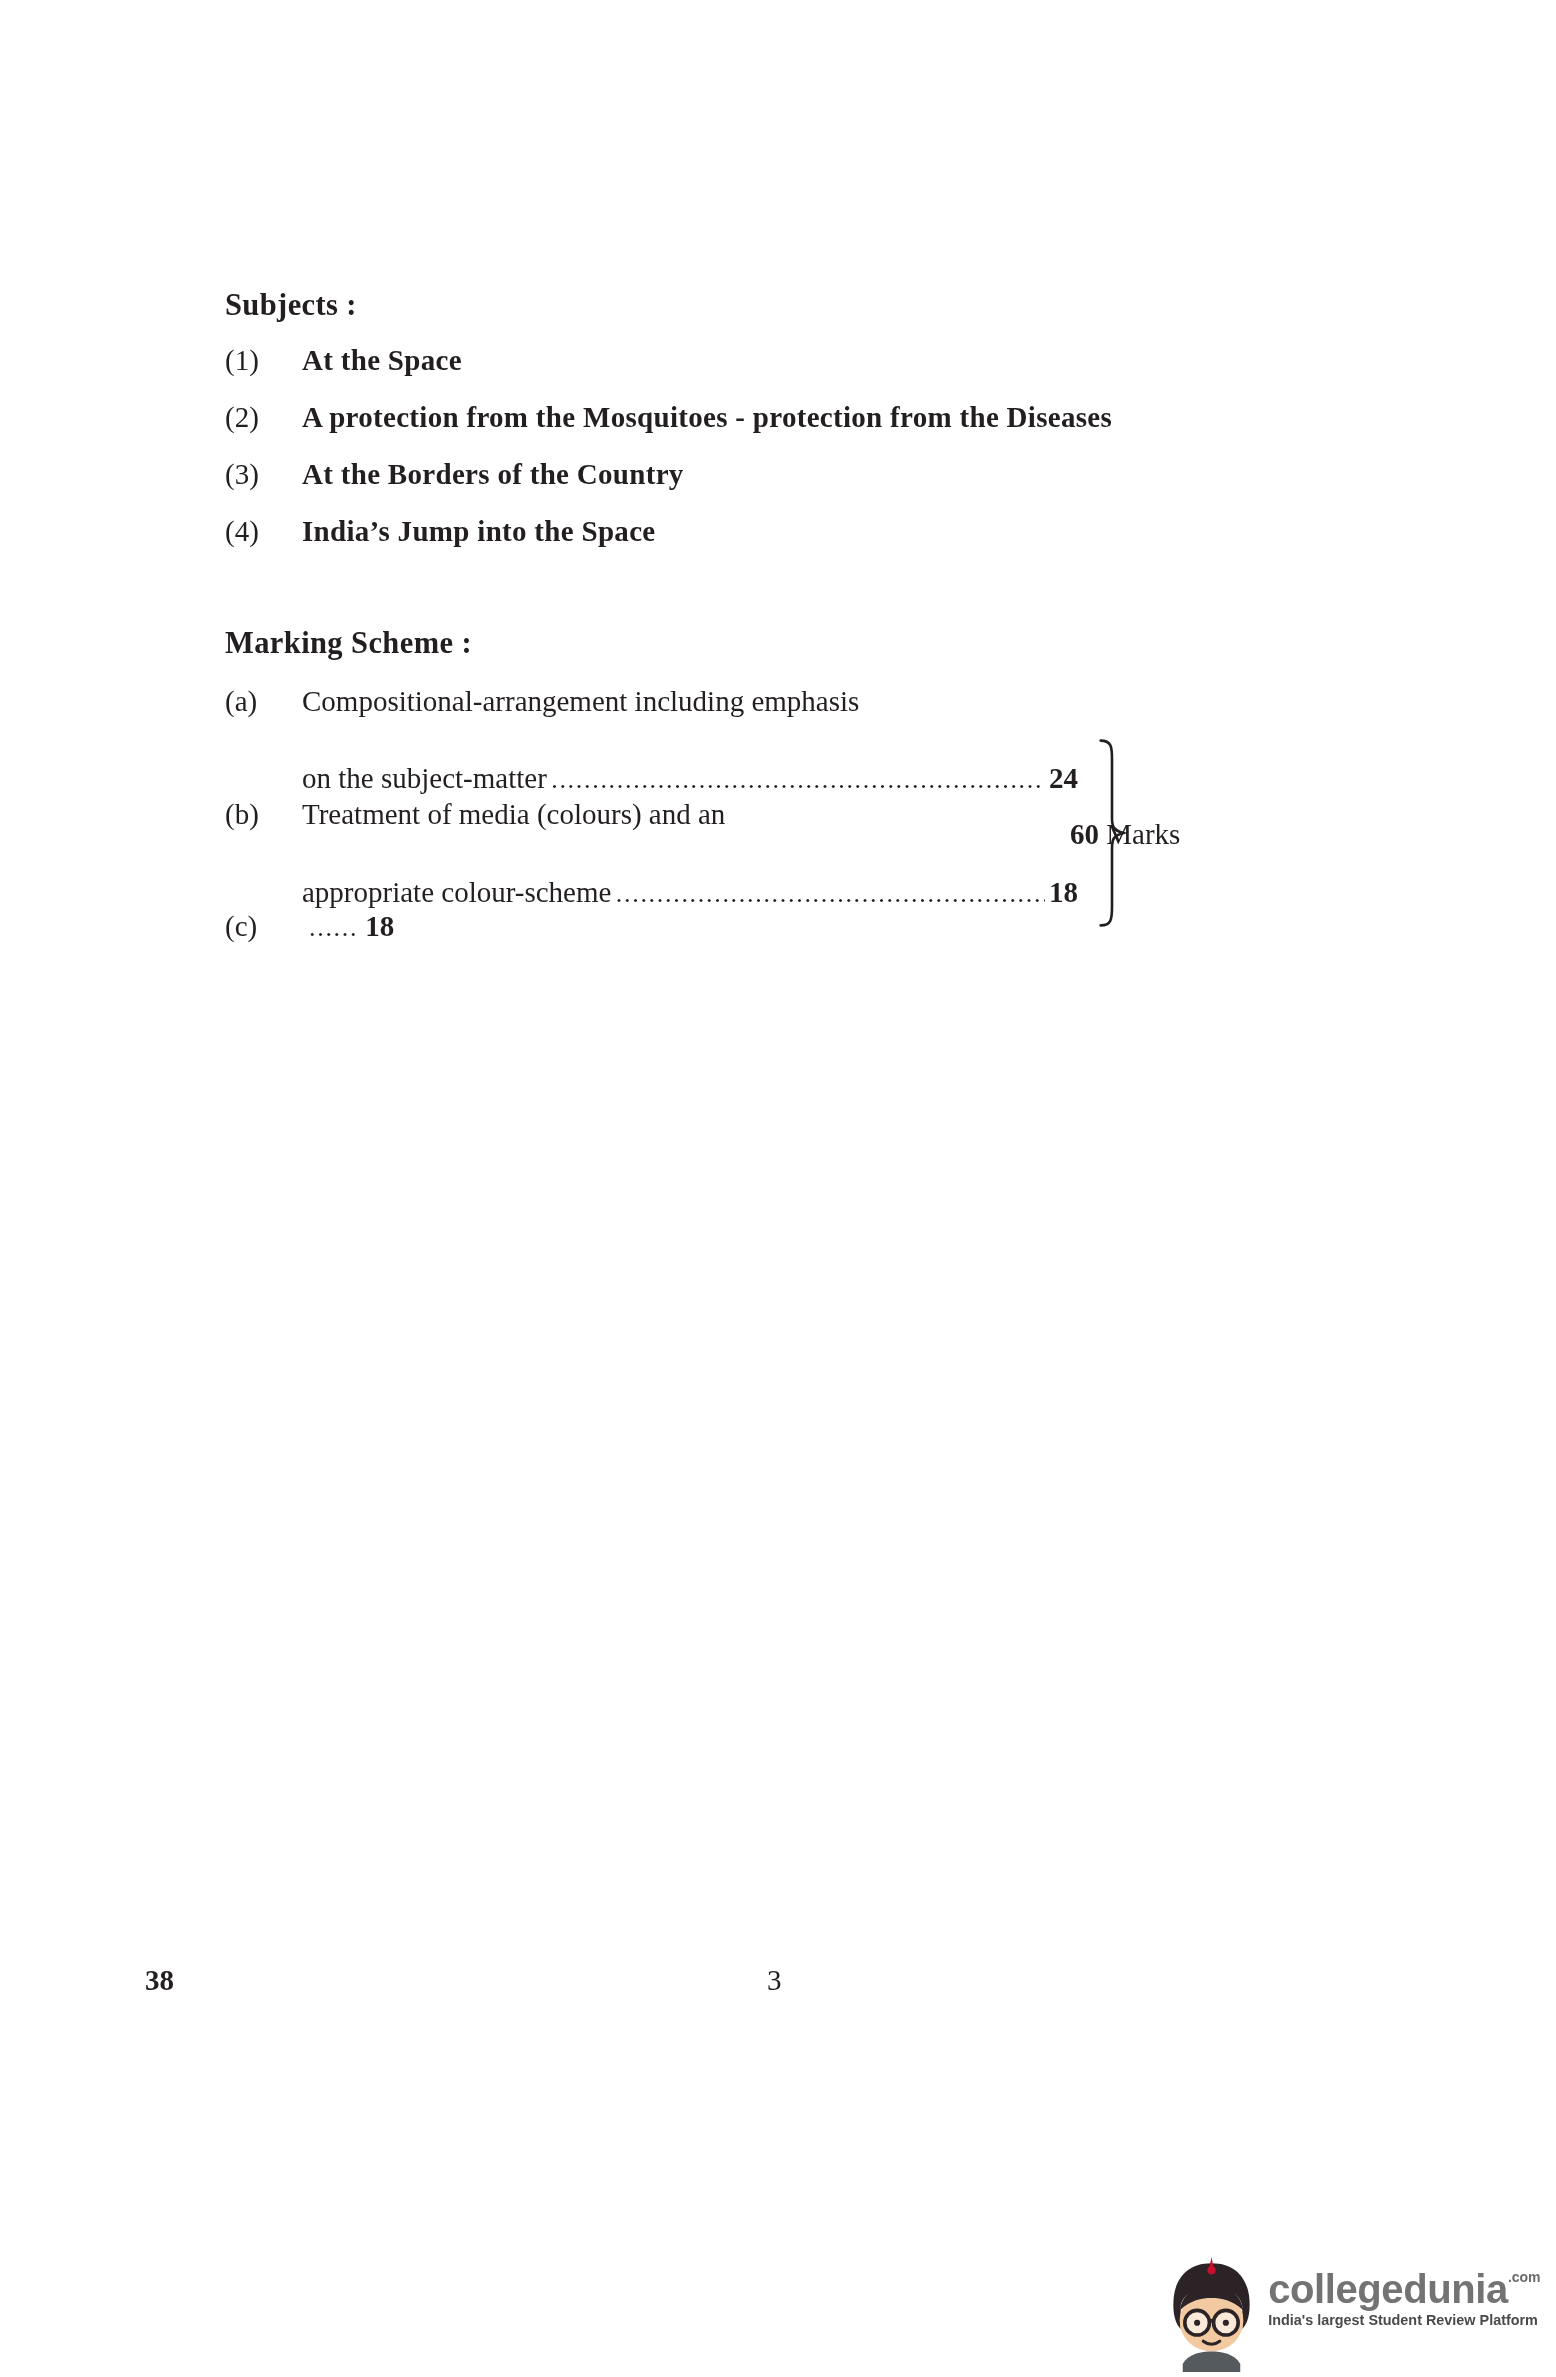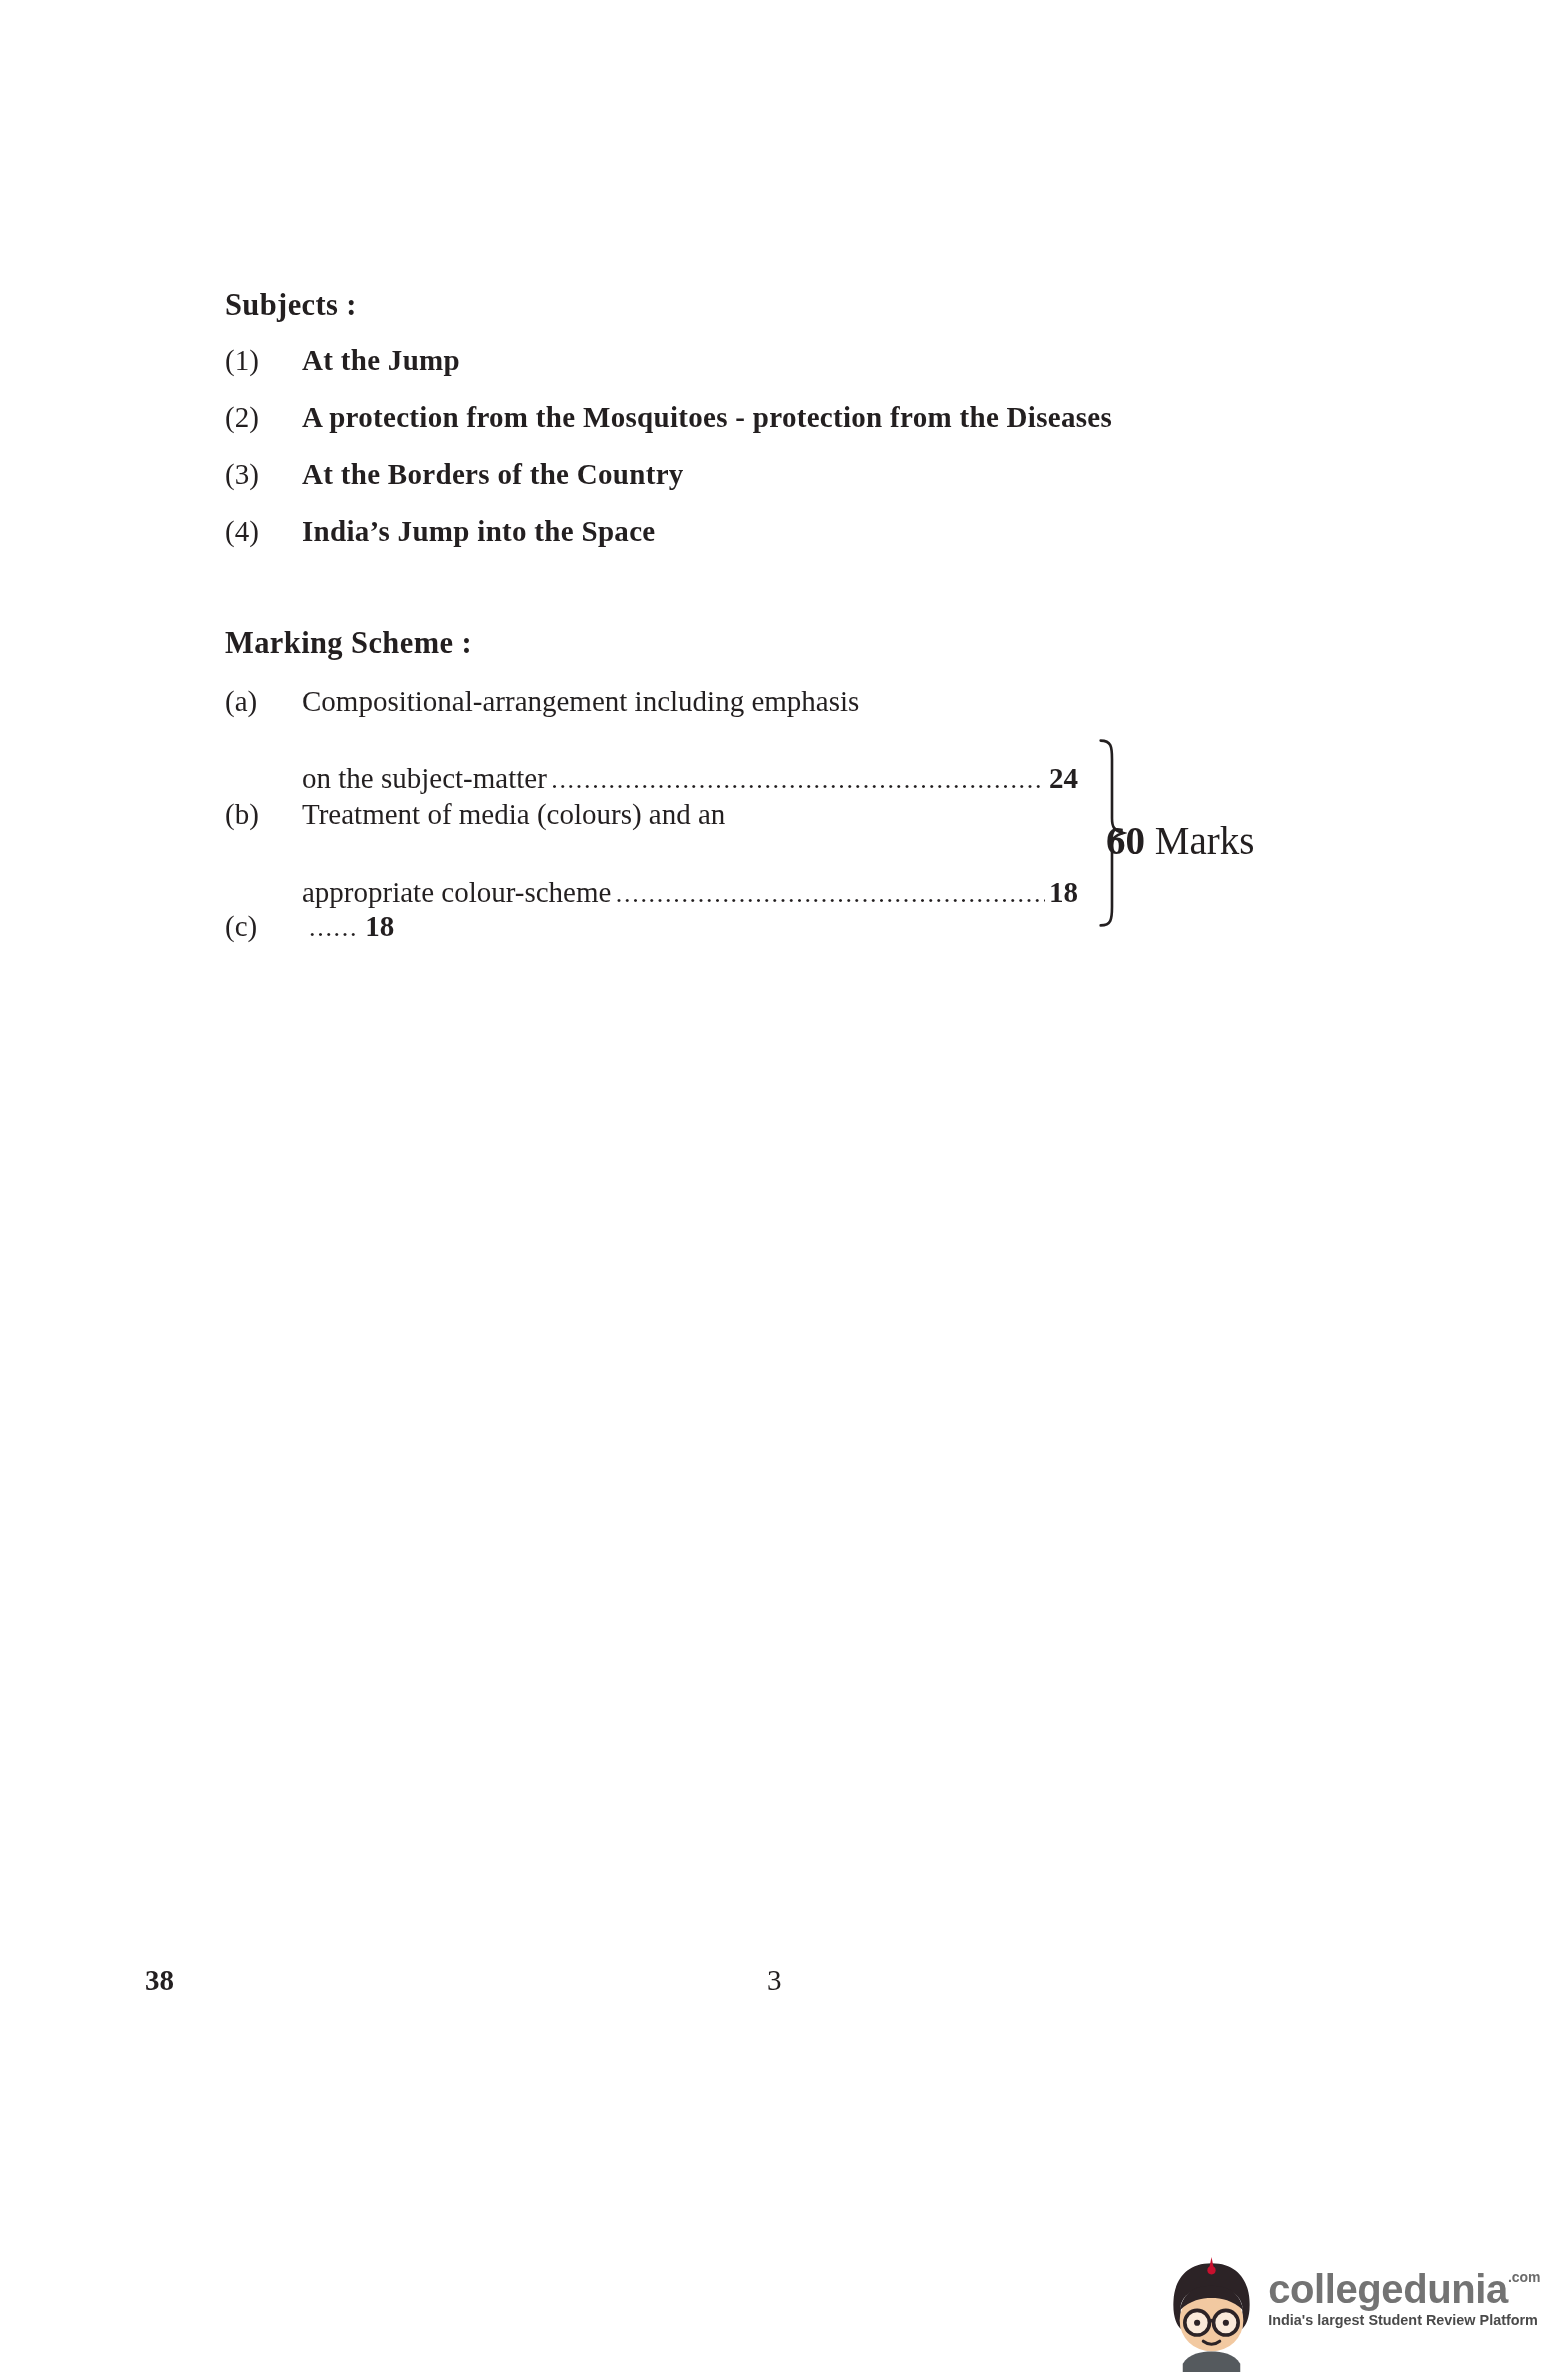--- a/index.html
+++ b/index.html
@@ -66,23 +66,23 @@
   .inline-dots {
     letter-spacing:1.7px;
     font-size:26px;
     margin:0 7px;
   }
 
   
   .brace-wrap { position:absolute; left:1097px; top:738px; }
   .total-label {
     position:absolute;
-    left:1106px;
+    left:1070px;
     top:818px;
-    font-size:39px;
+    font-size:29px;
     white-space:nowrap;
   }
   .total-bold { font-weight:bold; }
 
   
   .footer-num { position:absolute; font-size:29px; }
   .fn-left { left:145px; top:1964px; font-weight:bold; }
   .fn-center { left:767px; top:1964px; font-weight:normal; }
 
   
@@ -121,21 +121,21 @@
     white-space:nowrap;
   }
 </style>
 </head>
 <body>
 
 <div class="abs heading" style="left:225px; top:288px;">Subjects :</div>
 
 <div class="row" style="top:344px;">
   <span class="num">(1)</span>
-  <span class="subj-txt">At the Jump</span>
+  <span class="subj-txt">At the Space</span>
 </div>
 <div class="row" style="top:401px;">
   <span class="num">(2)</span>
   <span class="subj-txt">A protection from the Mosquitoes - protection from the Diseases</span>
 </div>
 <div class="row" style="top:458px;">
   <span class="num">(3)</span>
   <span class="subj-txt">At the Borders of the Country</span>
 </div>
 <div class="row" style="top:515px;">

